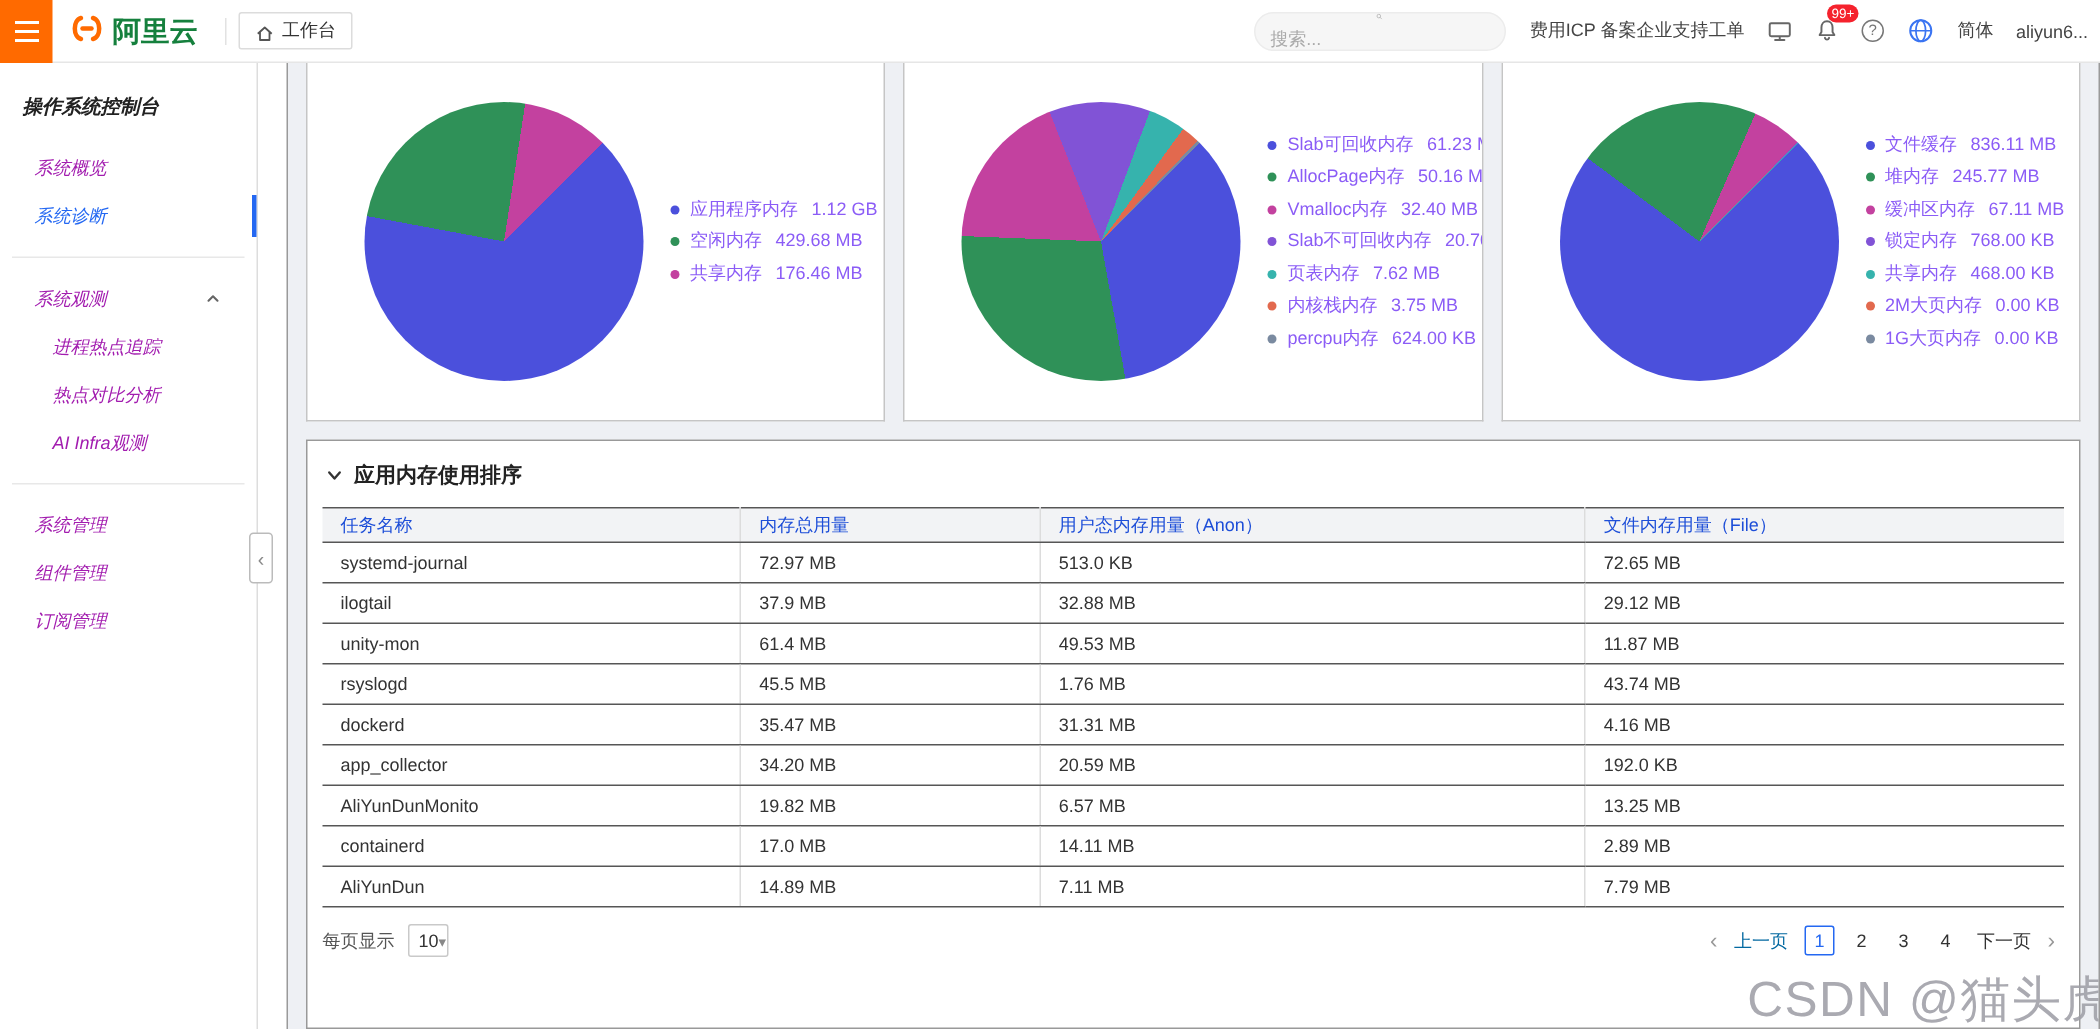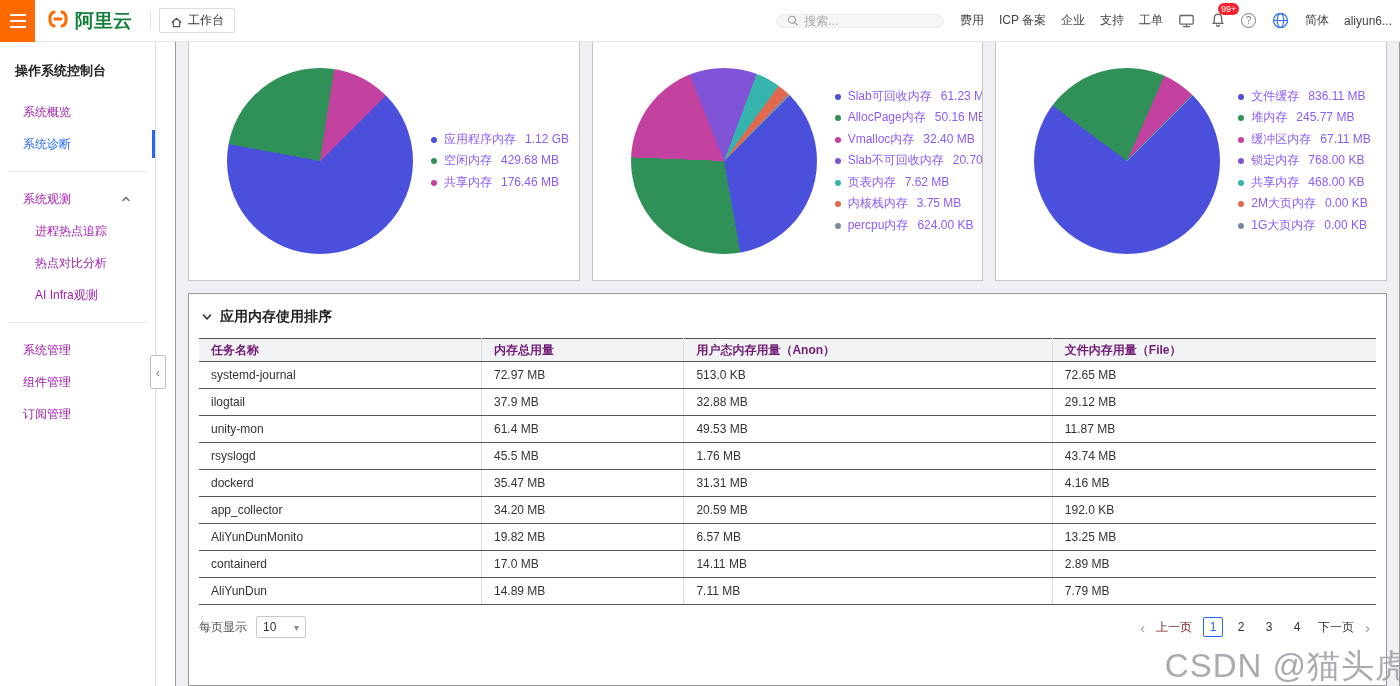--- a/index.html
+++ b/index.html
@@ -6,34 +6,34 @@
   html,body { width:1400px; height:686px; overflow:hidden; }
   body { font-family:"Liberation Sans","DejaVu Sans",sans-serif; background:#eef0f4; color:#333; }
 
   
   .navbar { height:42px; background:#fff; border-bottom:1px solid #e6e6e6; display:flex; align-items:center; position:relative; z-index:6; }
   .hamburger { width:35px; height:42px; background:#ff6a00; display:flex; flex-direction:column; justify-content:center; align-items:center; gap:4px; cursor:pointer; flex-shrink:0; }
   .hamburger i { width:16px; height:2px; background:#fff; }
   .logo { display:flex; align-items:flex-start; gap:4px; padding:0 10px 0 10px; color:#15803d; font-size:19px; font-weight:bold; cursor:pointer; white-space:nowrap; }
   .vdiv { width:1px; height:18px; background:#e2e2e2; margin:0 8px; }
   .workbench { display:flex; align-items:flex-end; gap:5px; border:1px solid #dcdcdc; border-radius:2px; padding:3px 10px; font-size:12px; color:#333; cursor:pointer; white-space:nowrap; }
-  .searchbox { display:flex; align-items:center; gap:6px; width:168px; height:14px; background:#f6f6f6; border:1px solid #ececec; border-radius:14px; padding:0 10px; margin-left:auto; }
+  .searchbox { display:flex; align-items:center; gap:6px; width:168px; height:26px; background:#f6f6f6; border:1px solid #ececec; border-radius:14px; padding:0 10px; margin-left:auto;flex-direction:column; }
   .searchbox input { border:none; outline:none; background:transparent; font-size:12px; width:100%; color:#333; }
   .searchbox input::placeholder { color:#aaa; }
   .nav-right { display:flex; align-items:center; gap:15px; padding:0 8px 0 16px; font-size:12px; color:#444; }
   .nav-link { cursor:pointer; white-space:nowrap; }
   .icon-btn { position:relative; display:flex; align-items:center; cursor:pointer; }
   .badge { position:absolute; top:-9px; left:8px; background:#f5222d; color:#fff; font-size:9px; line-height:12px; height:12px; padding:0 3px; border-radius:7px; white-space:nowrap; }
   .help-icon { width:15px; height:15px; border:1.3px solid #777; border-radius:50%; color:#777; font-size:10px; display:flex; align-items:center; justify-content:center; }
   .help-icon::before { content:"?"; }
   .username { white-space:nowrap; overflow:hidden; max-width:48px; }
 
   
   .main-row { display:flex; height:644px; }
-  .sidebar { width:156px; background:#fff; border-right:1px solid #ddd; padding-top:10px; flex-shrink:0; position:relative; }
+  .sidebar { width:172px; background:#fff; border-right:1px solid #ddd; padding-top:10px; flex-shrink:0; position:relative;font-style:italic; }
   .sidebar-title { font-size:13px; font-weight:bold; color:#222; padding:10px 0 16px 15px; }
   .si { position:relative; height:32px; padding-left:23px; font-size:12px; color:#a21caf; cursor:pointer; display:flex; align-items:center; }
   .si.group { padding-right:24px; justify-content:space-between; }
   .si.sub { padding-left:35px; }
   .si.active { color:#2468f2; }
   .si.active::after { content:""; position:absolute; right:0; top:2px; bottom:2px; width:3px; background:#2468f2; }
   .sdivider { height:1px; background:#e8e8e8; margin:11px 8px; }
   .sidebar-edge { width:20px; background:#fff; border-right:1px solid #9a9a9a; position:relative; flex-shrink:0; }
   .collapse-handle { position:absolute; top:313px; left:-6px; width:16px; height:34px; background:#fff; border:1px solid #bbb; border-radius:3px; display:flex; align-items:center; justify-content:center; color:#888; font-size:13px; cursor:pointer; }
   .collapse-handle::before { content:"‹"; }
@@ -46,34 +46,34 @@
   .pie { width:186px; height:186px; border-radius:50%; margin-left:38px; flex-shrink:0; }
   .legend { margin-left:18px; }
   .legend-item { display:flex; align-items:center; gap:7px; font-size:12px; color:#8b5cf6; line-height:21.5px; white-space:nowrap; cursor:pointer; }
   .dot { width:6px; height:6px; border-radius:50%; flex-shrink:0; }
   .legend-value { margin-left:2px; }
 
   
   .panel { margin-top:12px; background:#fff; border:1px solid #999; height:393px; padding:8px 10px 0; position:relative; }
   .panel-header { display:flex; align-items:center; gap:7px; font-size:14px; font-weight:bold; color:#222; padding:6px 0 12px 2px; cursor:pointer; }
   .memtable { width:100%; border-collapse:collapse; font-size:12px; color:#333; table-layout:fixed; border-top:1px solid #565656; }
-  .memtable th { background:#f2f3f5; text-align:left; font-weight:bold; color:#701a75; padding:0 12px; height:23px; border-bottom:1px solid #565656; }
+  .memtable th { background:#f2f3f5; text-align:left; font-weight:normal; color:#1d4ed8; padding:0 12px; height:23px; border-bottom:1px solid #565656; }
   .memtable td { padding:0 12px; height:27px; border-bottom:1px solid #565656; overflow:hidden; white-space:nowrap; }
   .memtable th + th, .memtable td + td { border-left:1px solid #dcdcdc; }
 
   
   .pagination { display:flex; align-items:center; margin-top:11px; font-size:12px; color:#555; }
   .page-size { display:flex; align-items:center; gap:9px; }
-  .select { width:50px; height:22px; border:1px solid #c9c9c9; border-radius:2px; background:#fff; display:flex; align-items:center; justify-content:space-between; padding:0 6px; color:#333; cursor:pointer; }
+  .select { width:27px; height:22px; border:1px solid #c9c9c9; border-radius:2px; background:#fff; display:flex; align-items:center; justify-content:space-between; padding:0 6px; color:#333; cursor:pointer; }
   .select-arrow::before { content:"▾"; color:#888; font-size:10px; }
   .pager { margin-left:auto; display:flex; align-items:center; gap:11px; padding-right:6px; }
   .chev { color:#999; font-size:15px; line-height:1; cursor:pointer; }
   .chev-left::before { content:"‹"; }
   .chev-right::before { content:"›"; }
-  .pager-prev { color:#7f1d1d; cursor:pointer; }
+  .pager-prev { color:#0369a1; cursor:pointer; }
   .pager-next { color:#333; cursor:pointer; }
   .page-btn { min-width:20px; height:20px; display:flex; align-items:center; justify-content:center; padding:0 4px; border:1px solid transparent; border-radius:2px; color:#333; cursor:pointer; }
   .page-btn.current { border-color:#2468f2; color:#2468f2; }
 
   .watermark { position:absolute; right:-10px; bottom:-3px; font-size:33px; font-weight:500; color:rgba(158,158,166,0.88); letter-spacing:1px; white-space:nowrap; z-index:10; pointer-events:none; }
 
   svg.ic { display:block; }
 </style>
 </head>
 <body>
@@ -104,21 +104,21 @@
 
     <div class="searchbox">
       <svg class="ic" width="13" height="13" viewBox="0 0 14 14">
         <circle cx="6" cy="6" r="4.2" fill="none" stroke="#999" stroke-width="1.3"></circle>
         <line x1="9.2" y1="9.2" x2="12.5" y2="12.5" stroke="#999" stroke-width="1.3" stroke-linecap="round"></line>
       </svg>
       <input placeholder="搜索..." style="">
     </div>
 
     <div class="nav-right">
-      <nav id="nav-links" style="display:flex;gap:15px;">
+      <nav id="nav-links" style="display:flex;gap:0;">
           <a class="nav-link">费用</a>
           <a class="nav-link">ICP 备案</a>
           <a class="nav-link">企业</a>
           <a class="nav-link">支持</a>
           <a class="nav-link">工单</a>
         </nav>
       <span class="icon-btn">
         <svg class="ic" width="17" height="16" viewBox="0 0 17 16">
           <rect x="1.8" y="2.5" width="13.4" height="8.6" rx="1" fill="none" stroke="#666" stroke-width="1.3"></rect>
           <line x1="8.5" y1="11.1" x2="8.5" y2="13.2" stroke="#666" stroke-width="1.3"></line>

